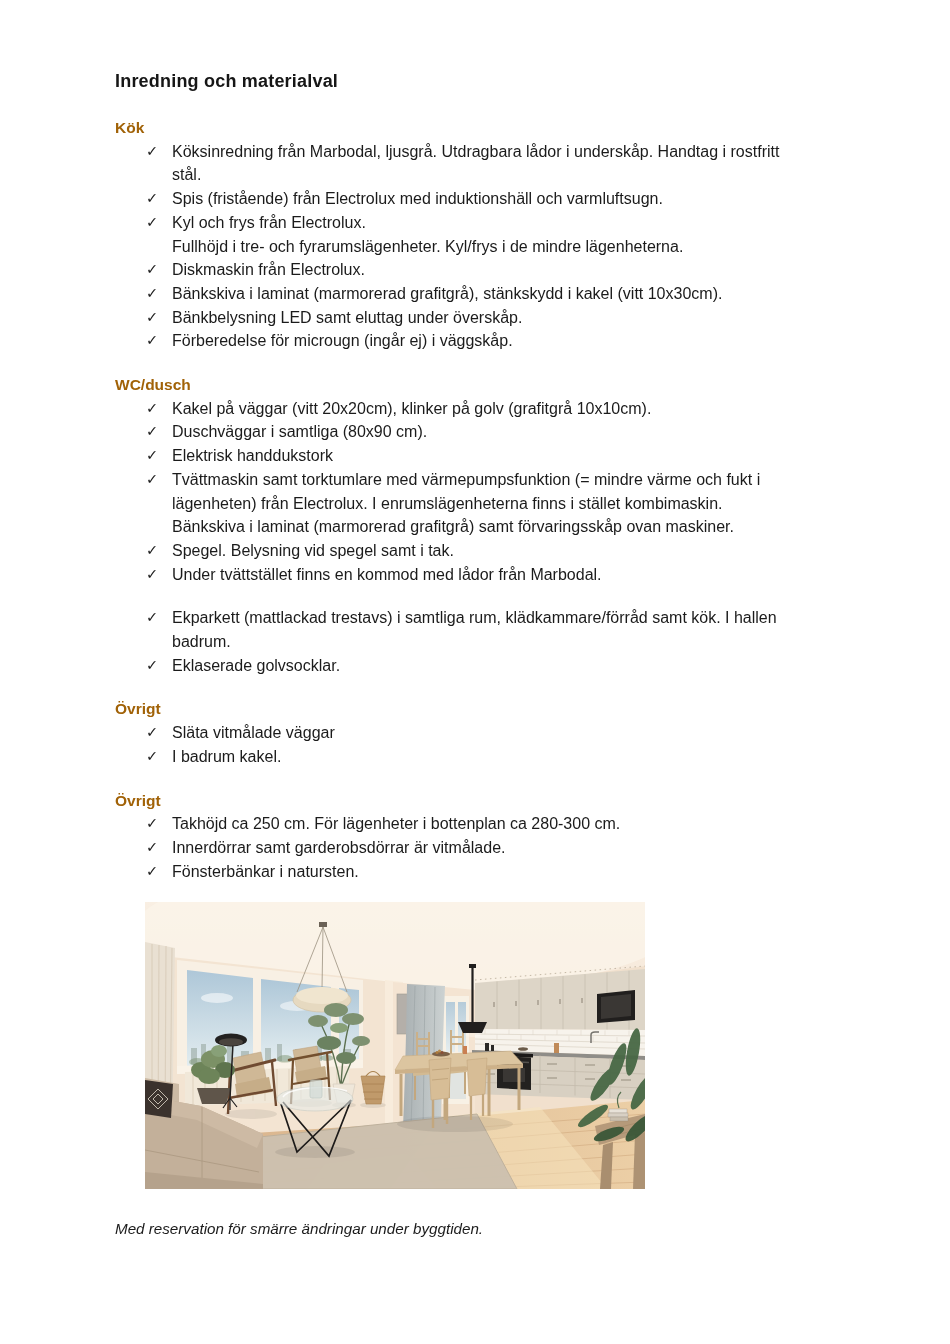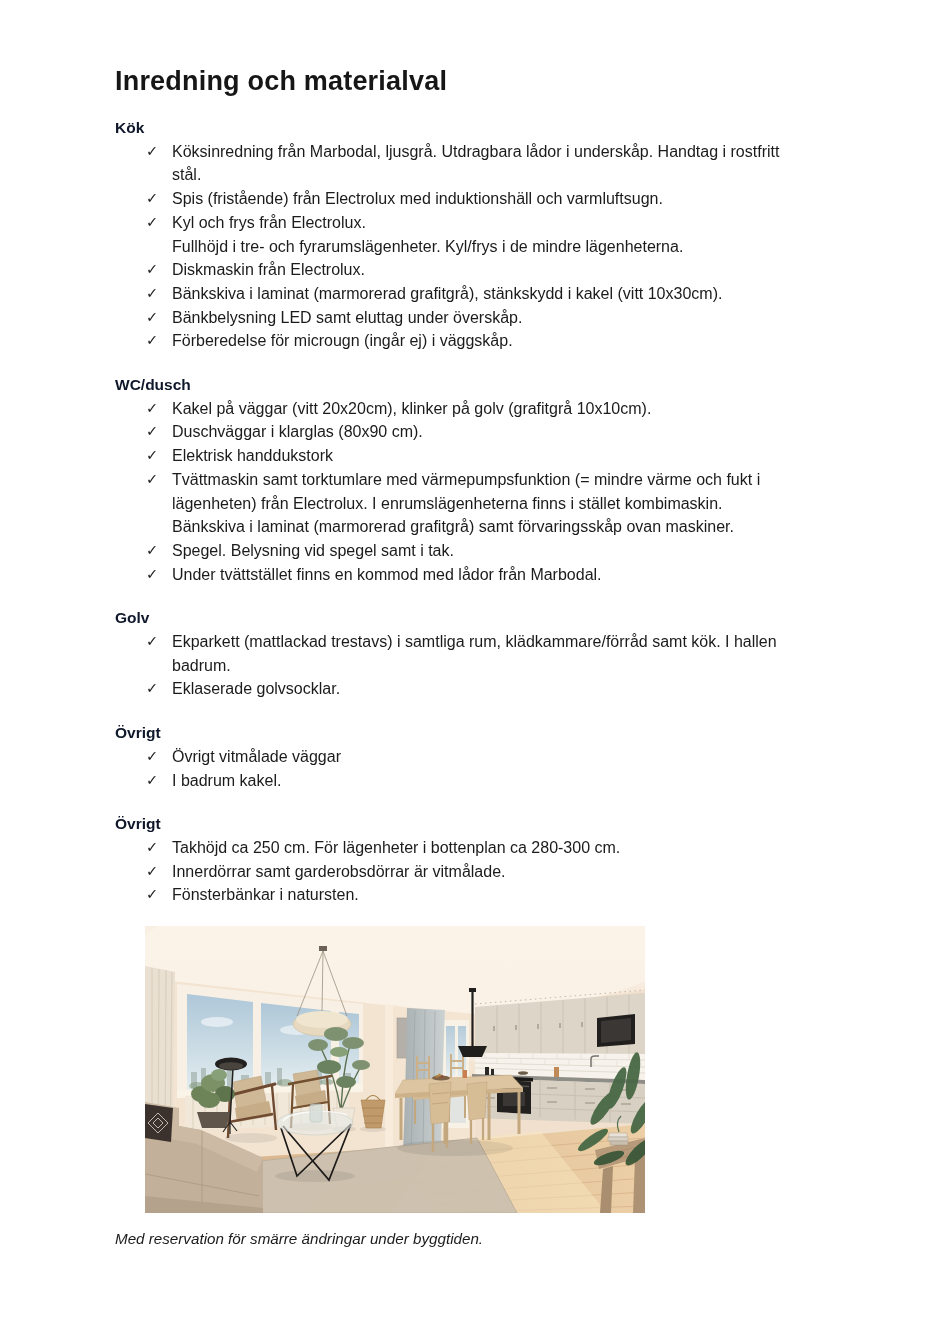--- a/index.html
+++ b/index.html
@@ -4,37 +4,37 @@
 <style>
   html,body{margin:0;padding:0;background:#ffffff;}
   .page{
     width:950px;height:1344px;box-sizing:border-box;
     padding:66px 115px 0 115px;
     background:#ffffff;color:#1b1b1b;
     font-family:"Liberation Sans","DejaVu Sans",sans-serif;
     overflow:hidden;position:relative;
   }
   h1{
-    font-size:27px;line-height:30px;margin:0 0 16px 0;
+    font-size:18px;line-height:30px;margin:0 0 16px 0;
     font-weight:700;letter-spacing:.2px;color:#161616;
   }
   section{margin-top:20px;}
-  h2{font-size:15.5px;line-height:23.7px;margin:0;font-weight:700;color:#0f172a;}
+  h2{font-size:15.5px;line-height:23.7px;margin:0;font-weight:700;color:#a16207;}
   .item{display:flex;align-items:flex-start;}
   .check{
     flex:0 0 57px;box-sizing:border-box;padding-left:31px;
     font-size:14.5px;line-height:23.7px;color:#1b1b1b;
     font-family:"DejaVu Sans",sans-serif;
   }
   .lines{flex:1 1 auto;min-width:0;}
   .line{font-size:16px;line-height:23.7px;white-space:nowrap;}
   figure{margin:19px 0 0 30px;padding:0;width:500px;height:287px;}
   figure svg{display:block;}
   .footer{
-    margin:14px 0 0 0;font-style:italic;font-size:15.2px;line-height:23.7px;
+    margin:28px 0 0 0;font-style:italic;font-size:15.2px;line-height:23.7px;
   }
 </style>
 </head>
 <body>
 
 <div class="page">
 
   <h1>Inredning och materialval</h1>
 
   <section>
@@ -89,21 +89,21 @@
     <h2>WC/dusch</h2>
     <div class="item">
       <span class="check">✓</span>
       <div class="lines">
           <div class="line">Kakel på väggar (vitt 20x20cm), klinker på golv (grafitgrå 10x10cm).</div>
         </div>
     </div>
     <div class="item">
       <span class="check">✓</span>
       <div class="lines">
-          <div class="line">Duschväggar i klarglas (80x90 cm).</div>
+          <div class="line">Duschväggar i samtliga (80x90 cm).</div>
         </div>
     </div>
     <div class="item">
       <span class="check">✓</span>
       <div class="lines">
           <div class="line">Elektrisk handdukstork</div>
         </div>
     </div>
     <div class="item">
       <span class="check">✓</span>
@@ -121,42 +121,41 @@
     </div>
     <div class="item">
       <span class="check">✓</span>
       <div class="lines">
           <div class="line">Under tvättstället finns en kommod med lådor från Marbodal.</div>
         </div>
     </div>
   </section>
 
   <section>
-    <h2>Golv</h2>
     <div class="item">
       <span class="check">✓</span>
       <div class="lines">
         <div class="line">Ekparkett (mattlackad trestavs) i samtliga rum, klädkammare/förråd samt kök. I hallen</div>
         <div class="line">badrum.</div>
       </div>
     </div>
     <div class="item">
       <span class="check">✓</span>
       <div class="lines">
           <div class="line">Eklaserade golvsocklar.</div>
         </div>
     </div>
   </section>
 
   <section>
     <h2>Övrigt</h2>
     <div class="item">
       <span class="check">✓</span>
       <div class="lines">
-          <div class="line">Övrigt vitmålade väggar</div>
+          <div class="line">Släta vitmålade väggar</div>
         </div>
     </div>
     <div class="item">
       <span class="check">✓</span>
       <div class="lines">
           <div class="line">I badrum kakel.</div>
         </div>
     </div>
   </section>
 

